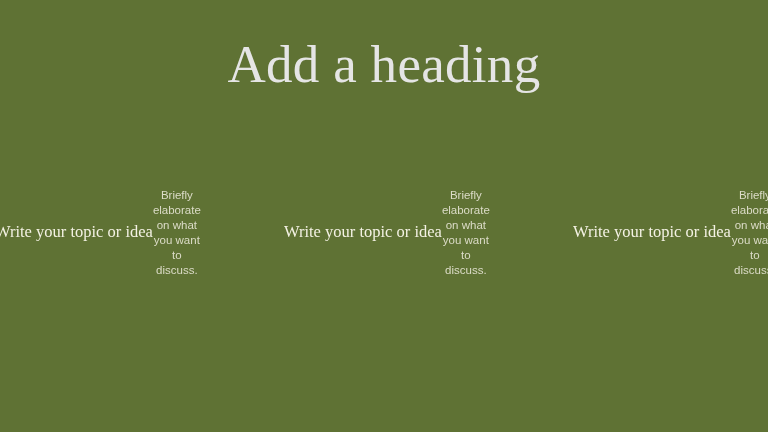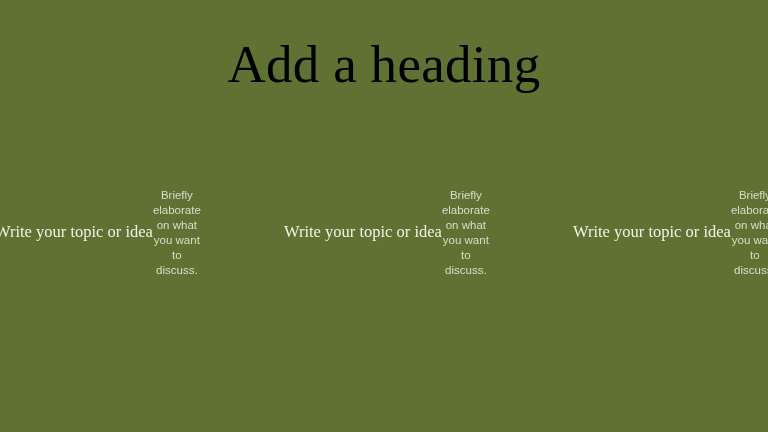--- a/index.html
+++ b/index.html
@@ -23,21 +23,21 @@
   #heading {
     position: absolute;
     top: 34px;
     left: 0;
     width: 768px;
     text-align: center;
     font-family: "Liberation Serif", "DejaVu Serif", serif;
     font-size: 53px;
     line-height: 60px;
     font-weight: 400;
-    color: #000000;
+    color: #e5e5e5;
     letter-spacing: 0.3px;
   }
   #columns {
     position: absolute;
     top: 148px;
     left: 0;
     width: 768px;
     display: flex;
     justify-content: center;
     gap: 89px;

